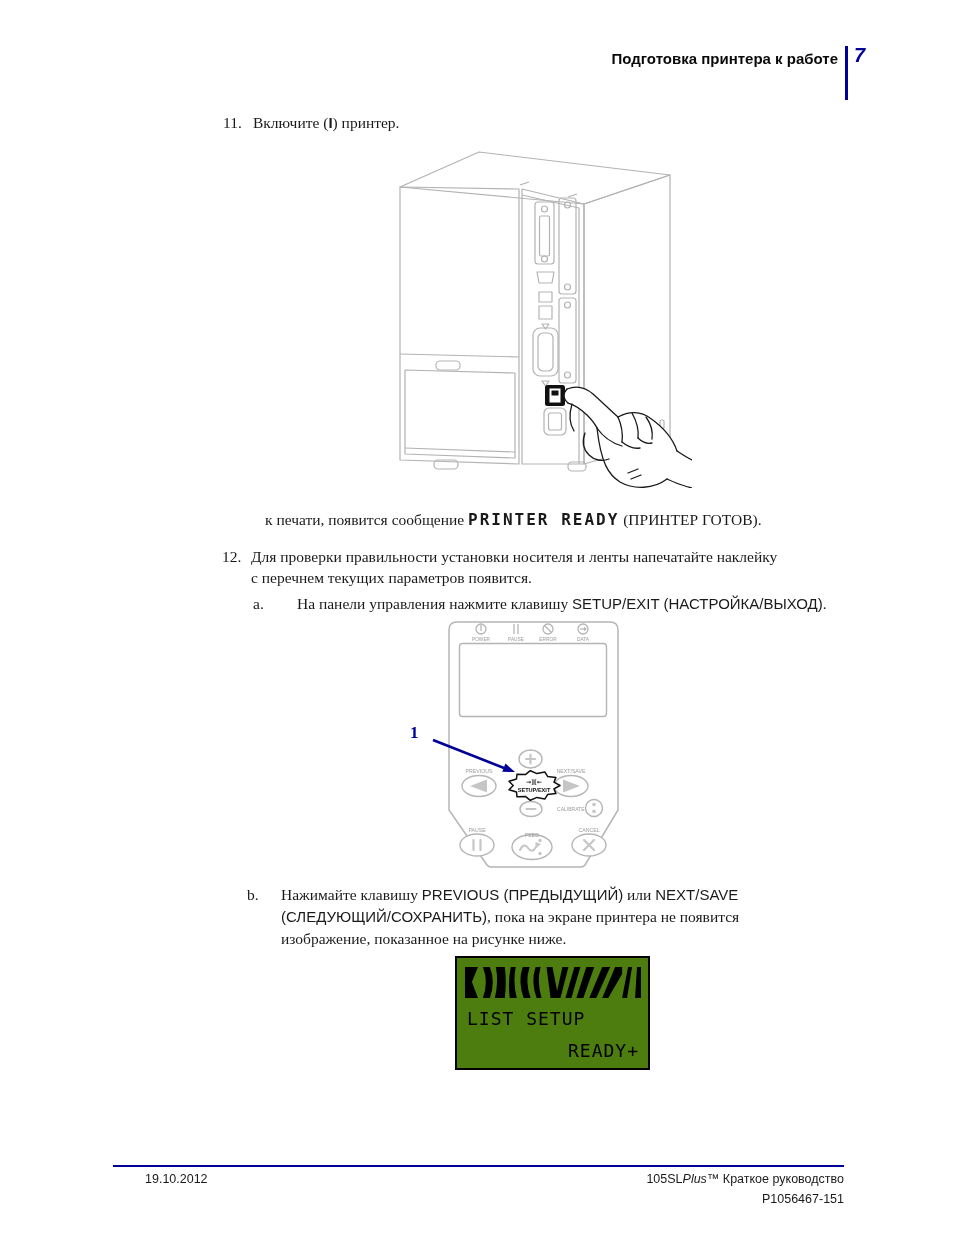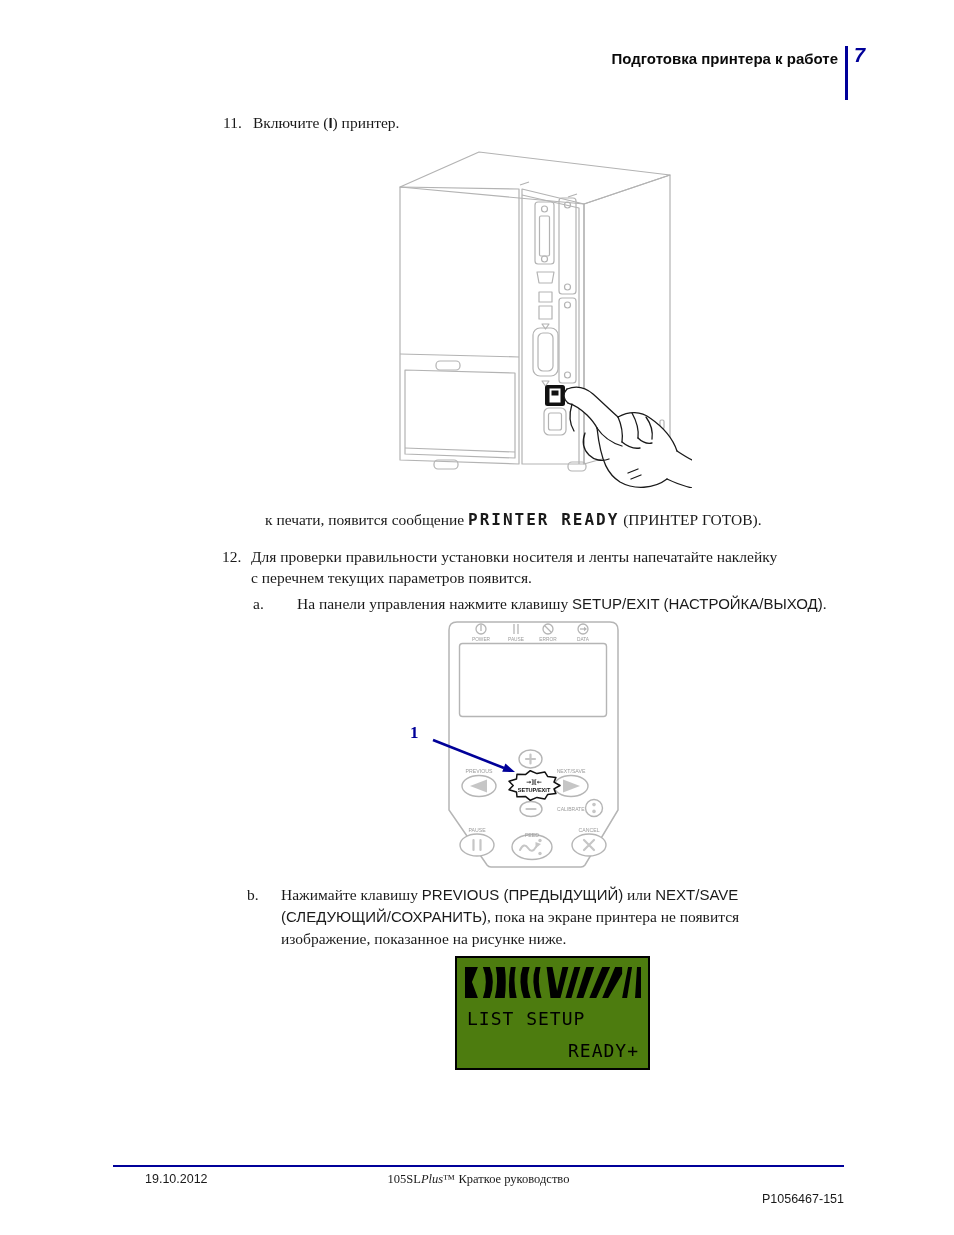--- a/index.html
+++ b/index.html
@@ -21,21 +21,21 @@
   .callout{left:410px;top:723px;font-size:17px;font-weight:bold;color:#000099;
            font-family:"Liberation Serif",serif;}
   .lcd-figure{left:455px;top:956px;width:191px;height:110px;border:2px solid #000;background:#4d7c0f;text-decoration:underline;}
   .lcd-line{position:absolute;font-family:"DejaVu Sans Mono",monospace;color:#000;
             font-size:18px;letter-spacing:1px;white-space:nowrap;}
   .lcd-l1{left:10px;top:50px;}
   .lcd-l2{right:9px;top:82px;}
   .f-rule{left:113px;top:1165px;width:731px;height:2px;background:#000099;}
   .f-text{font-family:"Liberation Sans",sans-serif;font-size:12.5px;color:#1a1a1a;}
   .f-date{left:98px;top:1172px;margin-left:47px;}
-  .f-center{left:113px;top:1172px;width:731px;text-align:center;font-family:Liberation Serif, serif;}
+  .f-center{left:113px;top:1172px;width:731px;text-align:right;}
   .f-part{left:113px;top:1172px;width:731px;text-align:right;margin-top:20px;}
   svg{display:block;}
 </style>
 </head>
 <body>
 
 <div class="page">
 
   <div class="abs hdr-title">Подготовка принтера к работе</div>
   <div class="abs hdr-bar"></div>

